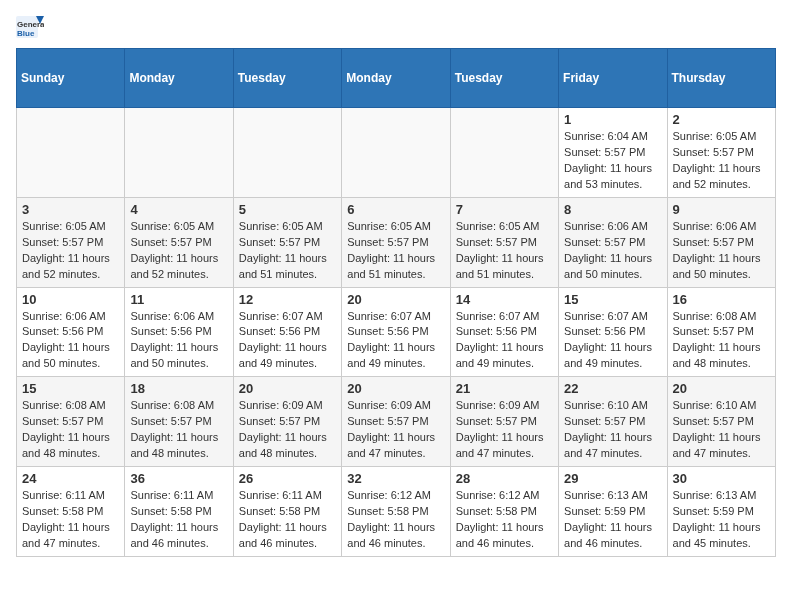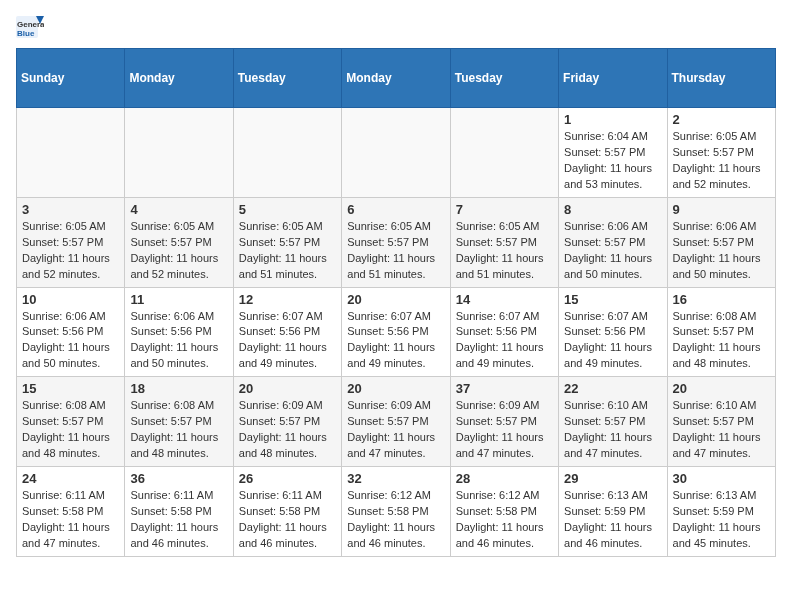--- a/index.html
+++ b/index.html
@@ -262,21 +262,21 @@
 and 48 minutes.</div>
         </td>
         <td>
           <span class="day-num">20</span>
           <div class="day-info" style="white-space: pre-line;">Sunrise: 6:09 AM
 Sunset: 5:57 PM
 Daylight: 11 hours
 and 47 minutes.</div>
         </td>
         <td>
-          <span class="day-num">37</span>
+          <span class="day-num">21</span>
           <div class="day-info" style="white-space: pre-line;">Sunrise: 6:09 AM
 Sunset: 5:57 PM
 Daylight: 11 hours
 and 47 minutes.</div>
         </td>
         <td>
           <span class="day-num">22</span>
           <div class="day-info" style="white-space: pre-line;">Sunrise: 6:10 AM
 Sunset: 5:57 PM
 Daylight: 11 hours

